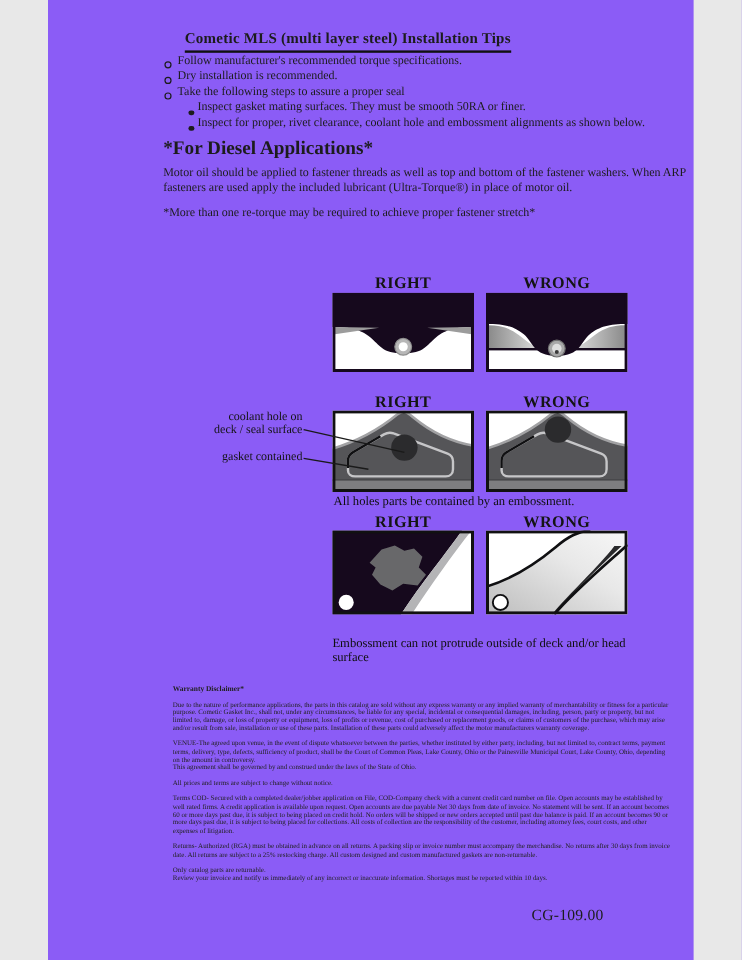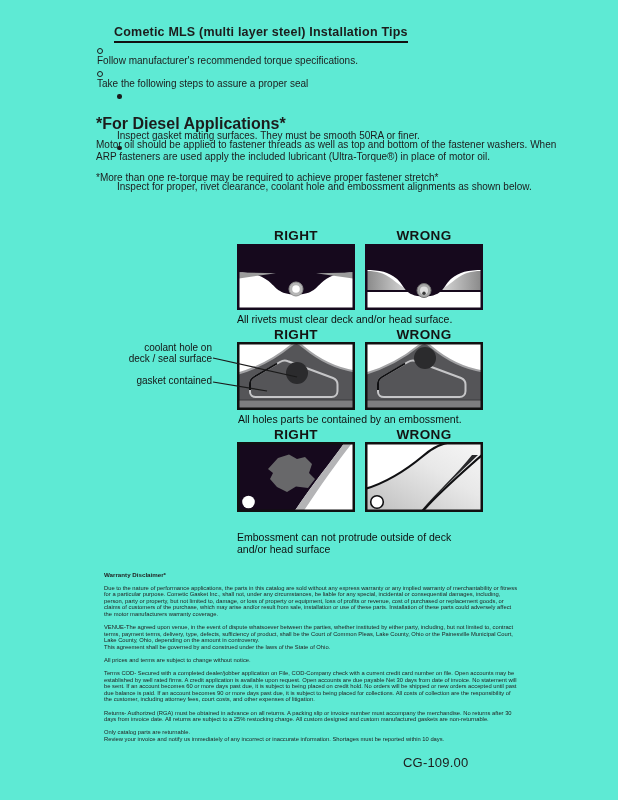--- a/index.html
+++ b/index.html
@@ -1,29 +1,29 @@
 <!DOCTYPE html>
 <html><head>
 <meta charset="utf-8">
 <style>
   html,body{margin:0;padding:0;background:#e8e8e8;}
   .page{
-    position:relative;width:618px;height:800px;margin:0 auto;background:#5eead4;
-    font-family:Liberation Sans, sans-serif;color:#1c1c1c;overflow:hidden;
+    position:relative;width:538px;height:800px;margin:0 auto;background:#8b5cf6;
+    font-family:Liberation Serif, serif;color:#1c1c1c;overflow:hidden;
   }
   
   .title{
     position:absolute;left:114px;top:25px;font-size:12.5px;font-weight:bold;
     letter-spacing:.2px;border-bottom:2px solid #111;padding-bottom:2px;white-space:nowrap;
   }
   .bullets{position:absolute;left:97px;top:44px;width:470px;font-size:10px;line-height:13px;}
-  .b-row{display:flex;align-items:flex-start;flex-direction:column;}
+  .b-row{display:flex;align-items:flex-end;}
   .b-ring{flex:none;width:4px;height:4px;border:1.1px solid #1c1c1c;border-radius:50%;margin:4px 5px 0 0;}
   .b-dot{flex:none;width:4.5px;height:4.5px;background:#1c1c1c;border-radius:50%;margin:4px 3px 0 0;}
-  .sub{margin-left:20px;gap:30px;}
+  .sub{margin-left:20px;}
   .diesel{position:absolute;left:96px;top:115px;width:470px;}
   .diesel h3{margin:0 0 6px 0;font-size:16px;font-weight:bold;}
   .diesel p{margin:0 0 9px 0;font-size:10px;line-height:11.8px;}
   .diesel .note{margin-top:3px;}
   
   .figrow{position:absolute;}
   .rw-label{
     position:absolute;top:0;width:118px;text-align:center;font-size:13.5px;font-weight:700;
     letter-spacing:.4px;color:#141414;
   }
@@ -45,20 +45,24 @@
 
   <div class="title">Cometic MLS (multi layer steel) Installation Tips</div>
 
   <div class="bullets">
     <div class="b-row">
       <span class="b-ring"></span>
       <span>Follow manufacturer's recommended torque specifications.</span>
     </div>
     <div class="b-row">
       <span class="b-ring"></span>
+      <span>Dry installation is recommended.</span>
+    </div>
+    <div class="b-row">
+      <span class="b-ring"></span>
       <span>Take the following steps to assure a proper seal</span>
     </div>
     <div class="b-row sub">
       <span class="b-dot"></span>
       <span>Inspect gasket mating surfaces.  They must be smooth 50RA or finer.</span>
     </div>
     <div class="b-row sub">
       <span class="b-dot"></span>
       <span>Inspect for proper, rivet clearance, coolant hole and embossment alignments as shown below.</span>
     </div>
@@ -99,21 +103,20 @@
       <path d="M2,27 C12,27 19,29 27,35 C33,39.5 38,44.5 46,46 L2,46 Z" fill="url(#gA)"></path>
       <path d="M116,27 C106,27 99,29 91,35 C85,39.5 80,44.5 72,46 L116,46 Z" fill="url(#gB)"></path>
       <path d="M0,0 H118 V26 C102,26 95,28 86.5,34.5 C78.5,41 79,52.5 59,52.5 C39,52.5 39.5,41 31.5,34.5 C23,28 16,26 0,26 Z" fill="#16091d"></path>
       <rect x="2" y="46" width="114" height="2" fill="#16091d"></rect>
       <circle cx="59" cy="46.5" r="7" fill="#a8a8a8" stroke="#6f6f6f" stroke-width="1"></circle>
       <circle cx="59" cy="46.5" r="4" fill="#dedede"></circle>
       <circle cx="59" cy="49.3" r="1.7" fill="#3a3a3a"></circle>
       <rect x="1.25" y="1.25" width="115.5" height="63.5" fill="none" stroke="#16091d" stroke-width="2.5"></rect>
     </svg>
 
-    <div class="cap" style="left:0;top:85px;width:240px;">All rivets must clear deck and/or head surface.</div>
   </div>
 
   <div class="figrow" style="left:117px;top:327px;width:366px;height:100px;">
     <div class="rw-label" style="left:120px;">RIGHT</div>
     <div class="rw-label" style="left:248px;">WRONG</div>
 
     <div class="sidelabels" style="left:0;top:15px;">
       <div>coolant hole on</div>
       <div>deck / seal surface</div>
     </div>

